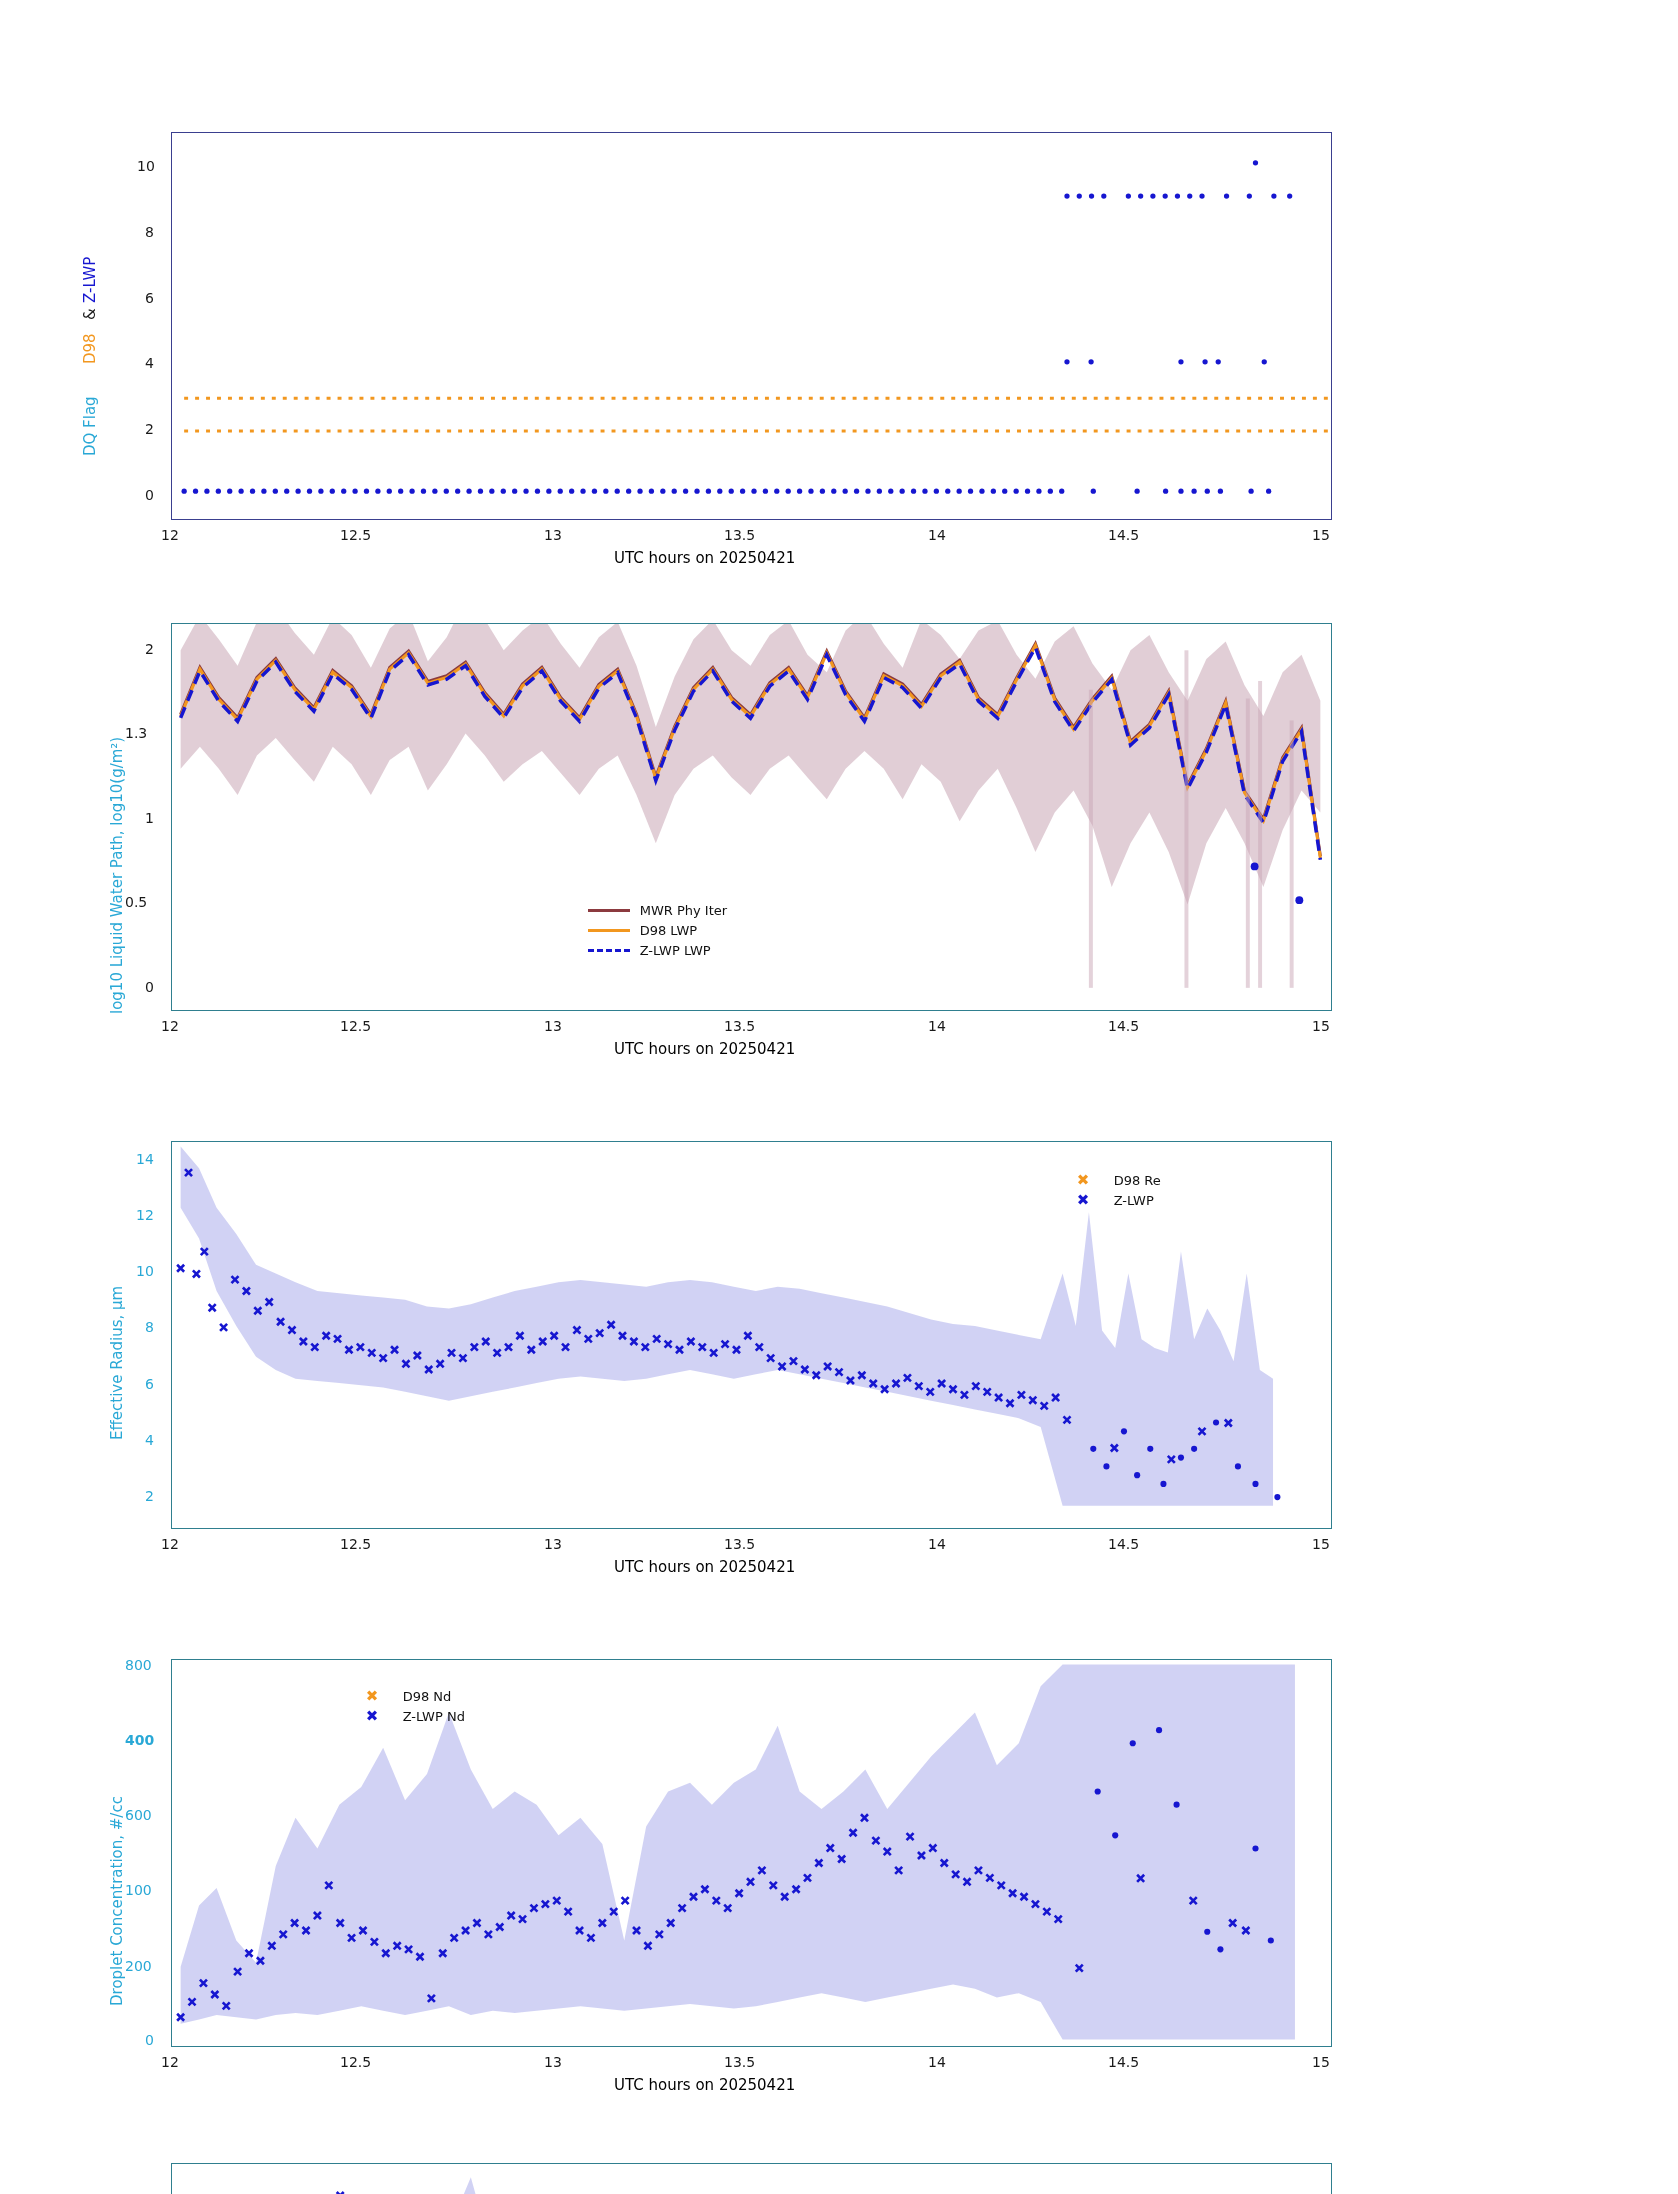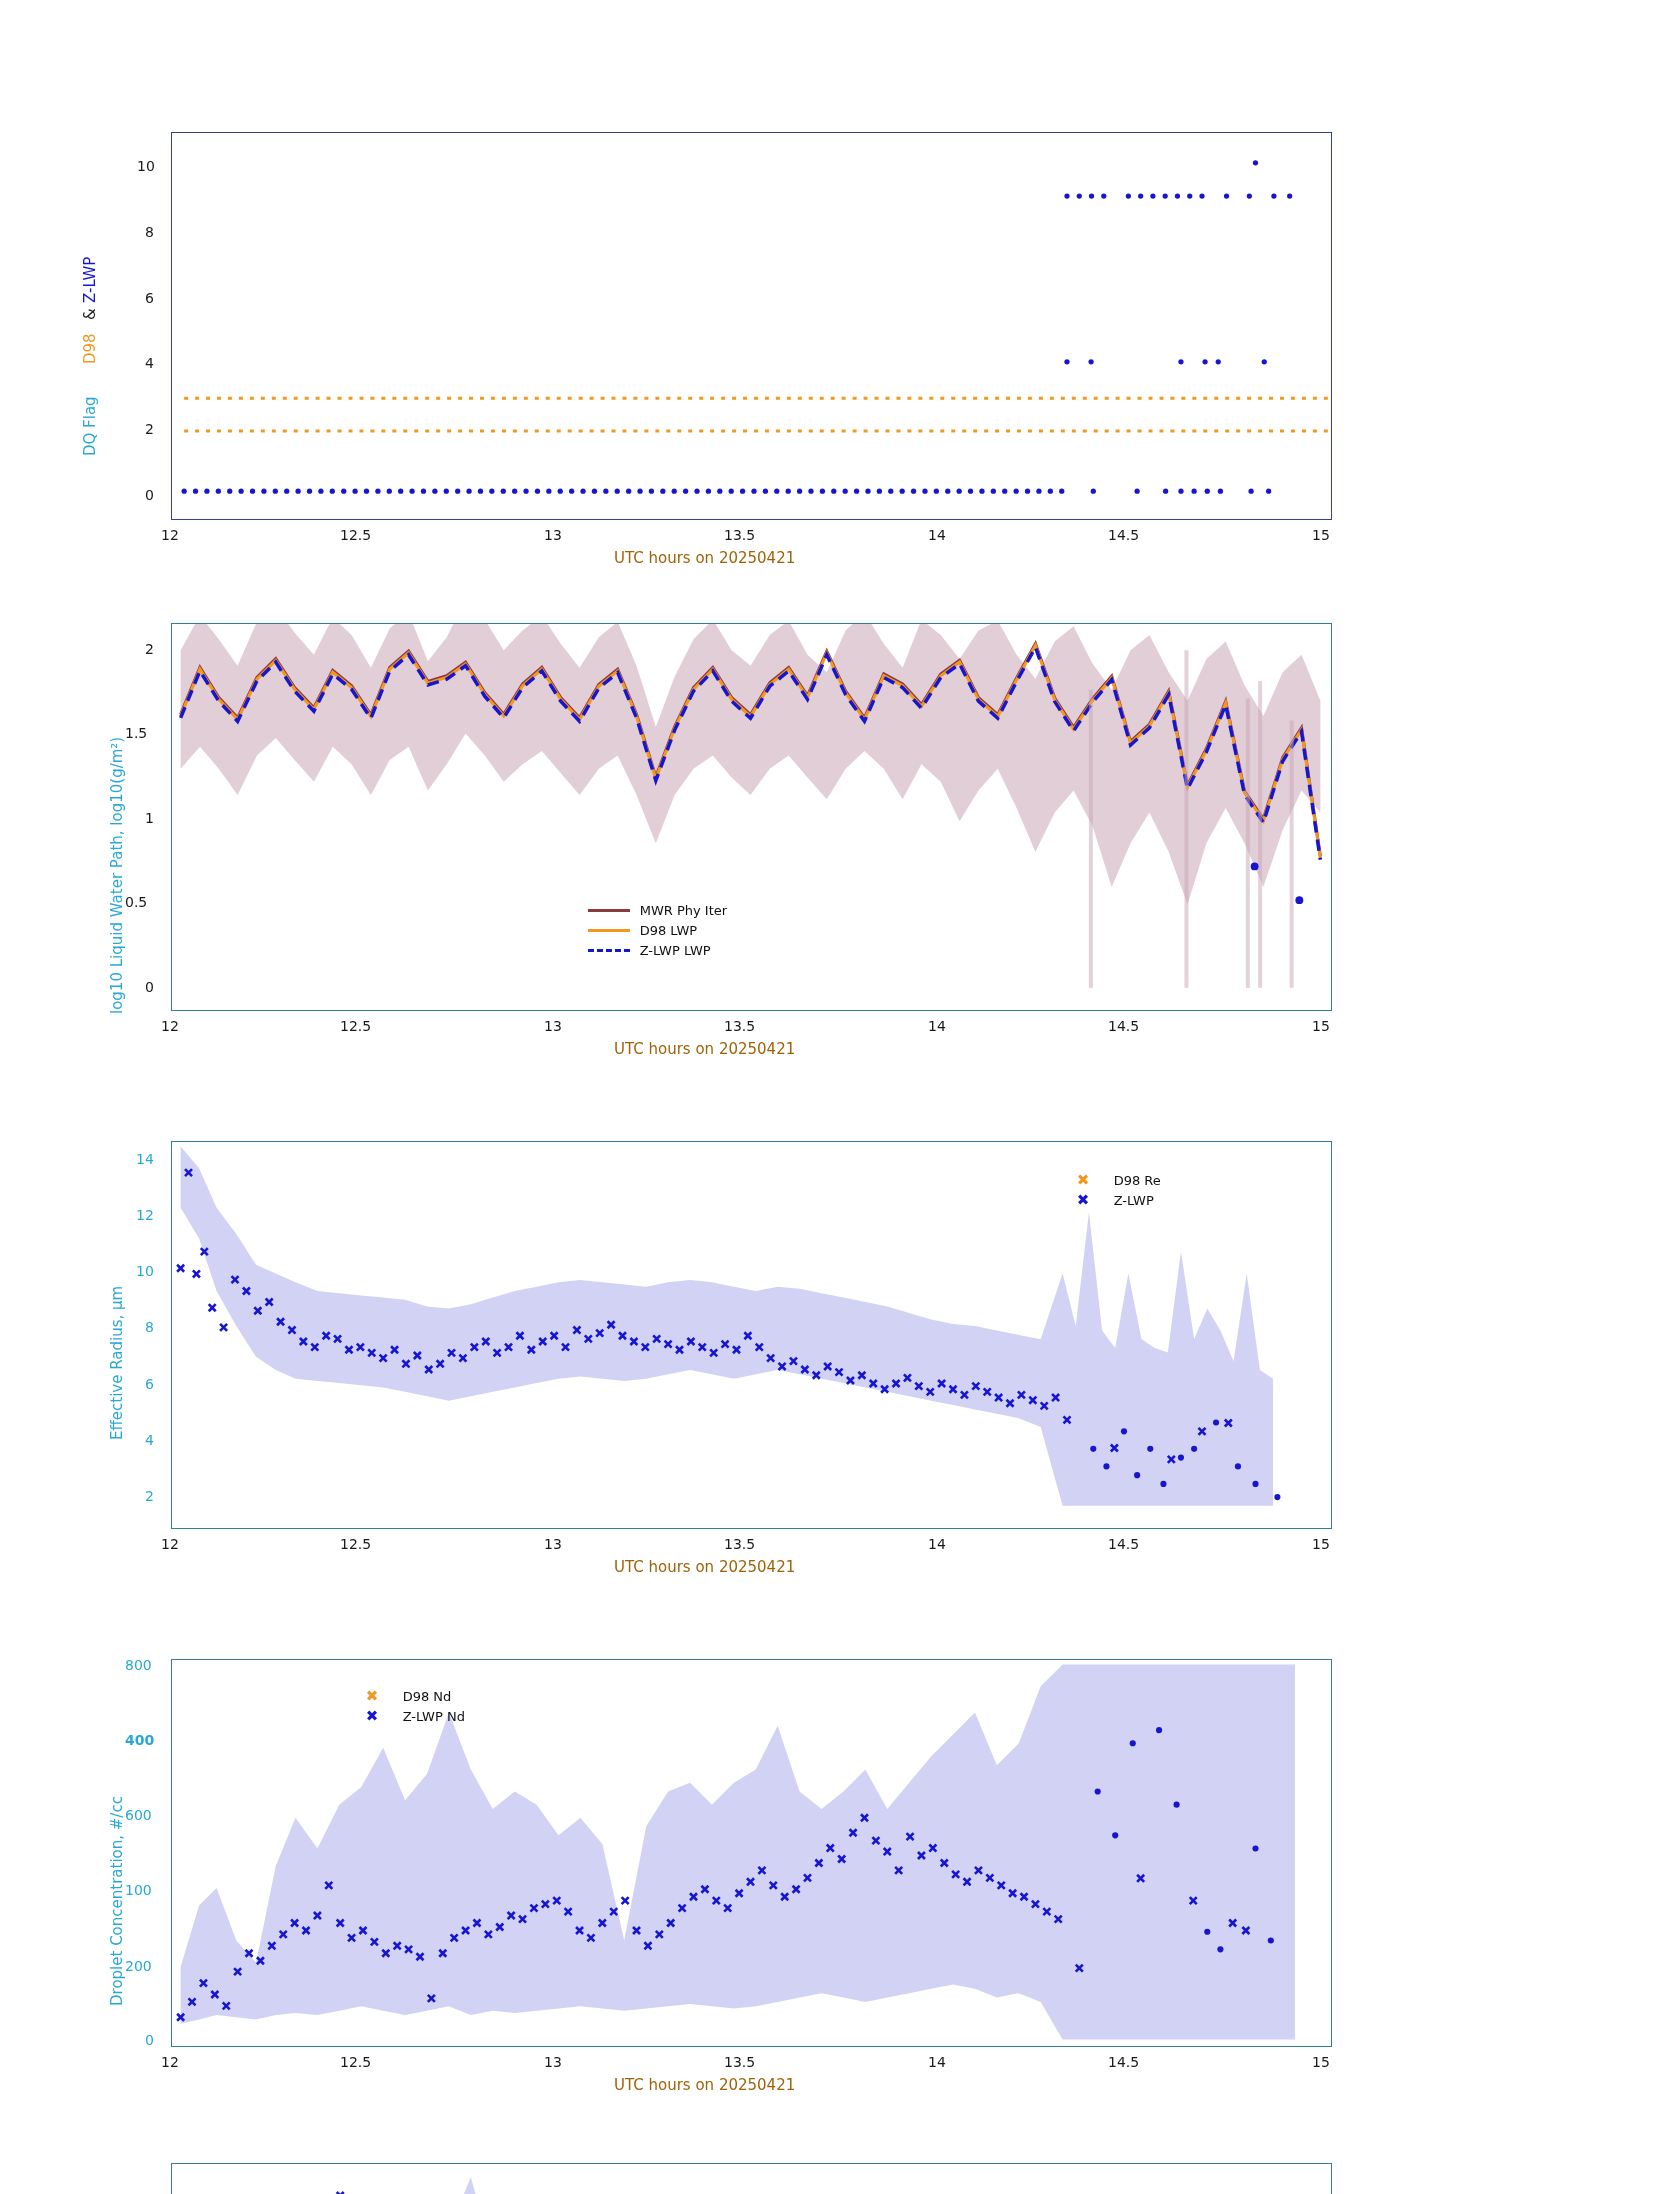--- a/index.html
+++ b/index.html
@@ -9,21 +9,21 @@
   .panel{position:absolute;}
   .plotframe{position:absolute;border:0.9px solid #3a3f8f;background:#fff;}
   .frame-teal{border-color:#2f7f8f;}
   svg{display:block;}
 
   .axlabel{
     position:absolute;color:#29a8d6;font-size:15px;
     font-family:"DejaVu Sans",sans-serif;white-space:nowrap;
   }
   .ylabel{transform-origin:0 0;}
-  .xlabel{color:#a16207;font-size:15px;}
+  .xlabel{color:#000000;font-size:15px;}
   .ticklabel{position:absolute;color:#1a1a1a;font-size:14px;white-space:nowrap;}
   .ticklabel.tealy{color:#29a8d6;}
 
   .legend{position:absolute;font-size:13px;color:#111;}
   .legend .row{display:flex;align-items:center;height:20px;}
   .legend .swatch{width:42px;height:0;border-top-width:3.1px;border-top-style:solid;margin-right:9.7px;}
   .legend .swatch.dash{border-top-style:dashed;}
   .legend .mk{width:42px;text-align:center;margin-right:9.7px;font-size:15px;font-weight:bold;}
   .legend .lbl{white-space:nowrap;}
 </style>
@@ -224,21 +224,21 @@
       </div>
       <div class="row">
         <span class="swatch dash" style="border-top-color:#1616d0;"></span>
         <span class="lbl">Z-LWP LWP</span>
       </div>
     </div>
 
     <div class="ticklabel" style="left:145px;top:404px;">0</div>
     <div class="ticklabel" style="left:125px;top:319px;">0.5</div>
     <div class="ticklabel" style="left:145px;top:235px;">1</div>
-    <div class="ticklabel" style="left:125px;top:150px;">1.5</div>
+    <div class="ticklabel" style="left:125px;top:150px;">1.3</div>
     <div class="ticklabel" style="left:145px;top:66px;">2</div>
 
     <div class="ticklabel" style="left:161px;top:443px;">12</div>
     <div class="ticklabel" style="left:340px;top:443px;">12.5</div>
     <div class="ticklabel" style="left:544px;top:443px;">13</div>
     <div class="ticklabel" style="left:724px;top:443px;">13.5</div>
     <div class="ticklabel" style="left:928px;top:443px;">14</div>
     <div class="ticklabel" style="left:1108px;top:443px;">14.5</div>
     <div class="ticklabel" style="left:1312px;top:443px;">15</div>
 

